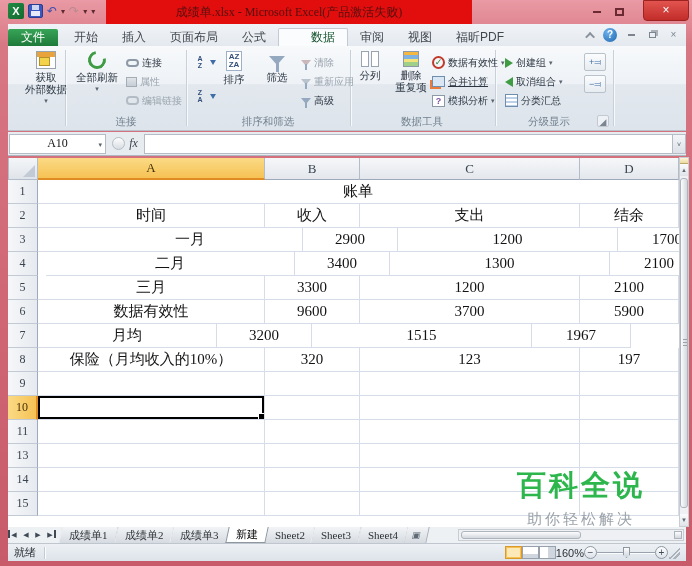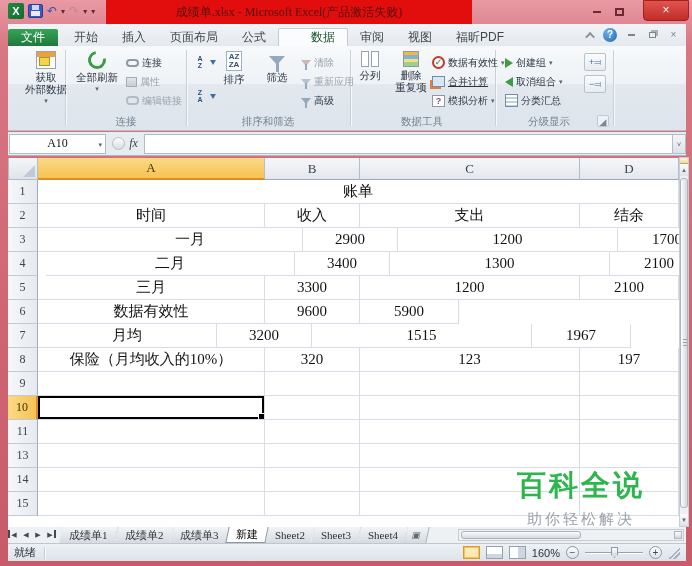--- a/index.html
+++ b/index.html
@@ -147,21 +147,21 @@
     border-right:1px solid #aab3bc; transform:skewX(-12deg); font-size:9px; color:#5f6a74; }
   #hscroll { position:absolute; left:450px; top:2px; width:226px; height:12px; background:#eef0f3; border:1px solid #c8cdd3; }
   #hs-thumb { position:absolute; left:2px; top:1px; width:120px; height:8px; background:linear-gradient(180deg,#fdfdfe,#d3d8de); border:1px solid #aeb4bb; border-radius:3px; }
   #hs-end { position:absolute; right:1px; top:1px; width:8px; height:8px; background:linear-gradient(180deg,#fdfdfe,#d3d8de); border:1px solid #aeb4bb; }
 
   
   #statusbar { position:absolute; left:8px; top:543px; width:678px; height:18px;
     background:linear-gradient(180deg,#edf1f5,#dde3ea); border-top:1px solid #bfc6cd; display:flex; align-items:center; font-size:11px; color:#2c3237; z-index:6; }
   #status-mode { margin-left:6px; }
   .sb-sep { width:1px; height:12px; background:#c3cad1; margin:0 8px; box-shadow:1px 0 0 #fbfcfd; }
-  #sb-right { position:absolute; right:6px; display:flex; align-items:center; gap:6px; }
+  #sb-right { position:absolute; right:6px; display:flex; align-items:center; }
   .viewbtn { width:17px; height:13px; border:1px solid #98a1ab; background:linear-gradient(180deg,#fbfcfd,#dfe4ea); }
   .viewbtn.active { border-color:#d99a2b; background:#fde9b8; box-shadow:inset 0 0 0 1px #f6c254; }
   .viewbtn.pl { background:linear-gradient(180deg,#fff 60%,#cfd6dd 60%); }
   .viewbtn.pb { background:linear-gradient(90deg,#fff 55%,#cfd6dd 55%); }
   #zoom-label { font-size:11px; }
   .zoombtn { width:13px; height:13px; border-radius:50%; border:1px solid #8d98a3; background:linear-gradient(180deg,#fdfdfe,#dde2e8);
     font-size:10px; line-height:11px; text-align:center; color:#3f4a55; }
   #zoom-track { position:relative; width:58px; height:13px; }
   #zoom-track .line { position:absolute; left:0; right:0; top:6px; height:1px; background:#9aa3ad; box-shadow:0 1px 0 #fbfcfd; }
   #zoom-thumb { position:absolute; left:26px; top:1px; width:7px; height:11px; background:linear-gradient(180deg,#fdfdfe,#cfd5dc); border:1px solid #8d98a3;
@@ -388,20 +388,21 @@
         <div class="rowh">5</div>
         <div class="cell" style="width: 227px;">三月</div>
         <div class="cell" style="width: 95px;">3300</div>
         <div class="cell" style="width: 220px;">1200</div>
         <div class="cell" style="width: 99px;">2100</div>
       </div>
       <div class="grow">
         <div class="rowh">6</div>
         <div class="cell" style="width: 227px;">数据有效性</div>
         <div class="cell" style="width: 95px;">9600</div>
+        <div class="cell" style="width: 220px;">3700</div>
         <div class="cell" style="width: 99px;">5900</div>
       </div>
       <div class="grow">
         <div class="rowh">7</div>
         <div class="cell" style="width: 179px; font-family: Liberation Serif, serif;">月均</div>
         <div class="cell" style="width: 95px;">3200</div>
         <div class="cell" style="width: 220px;">1515</div>
         <div class="cell" style="width: 99px;">1967</div>
       </div>
       <div class="grow">

